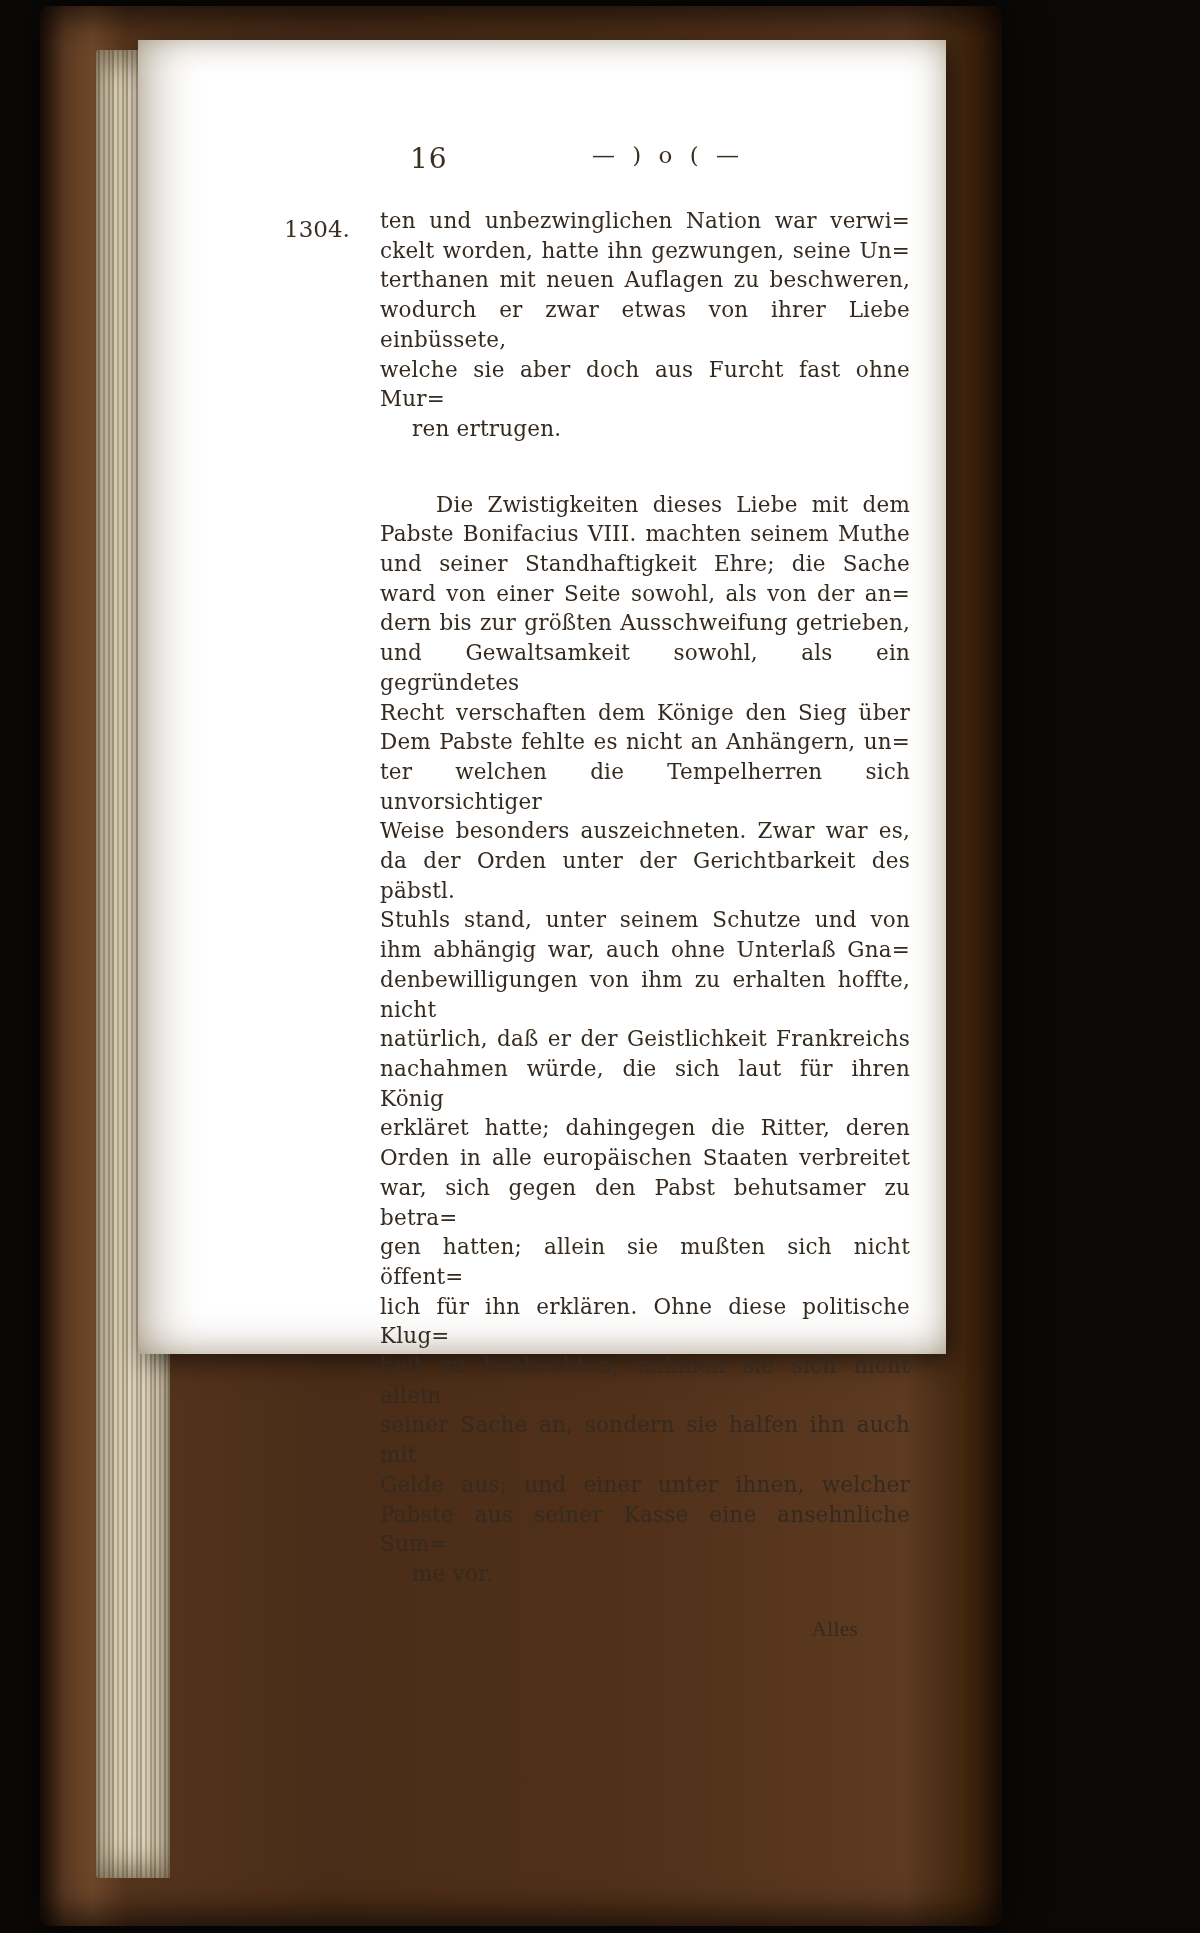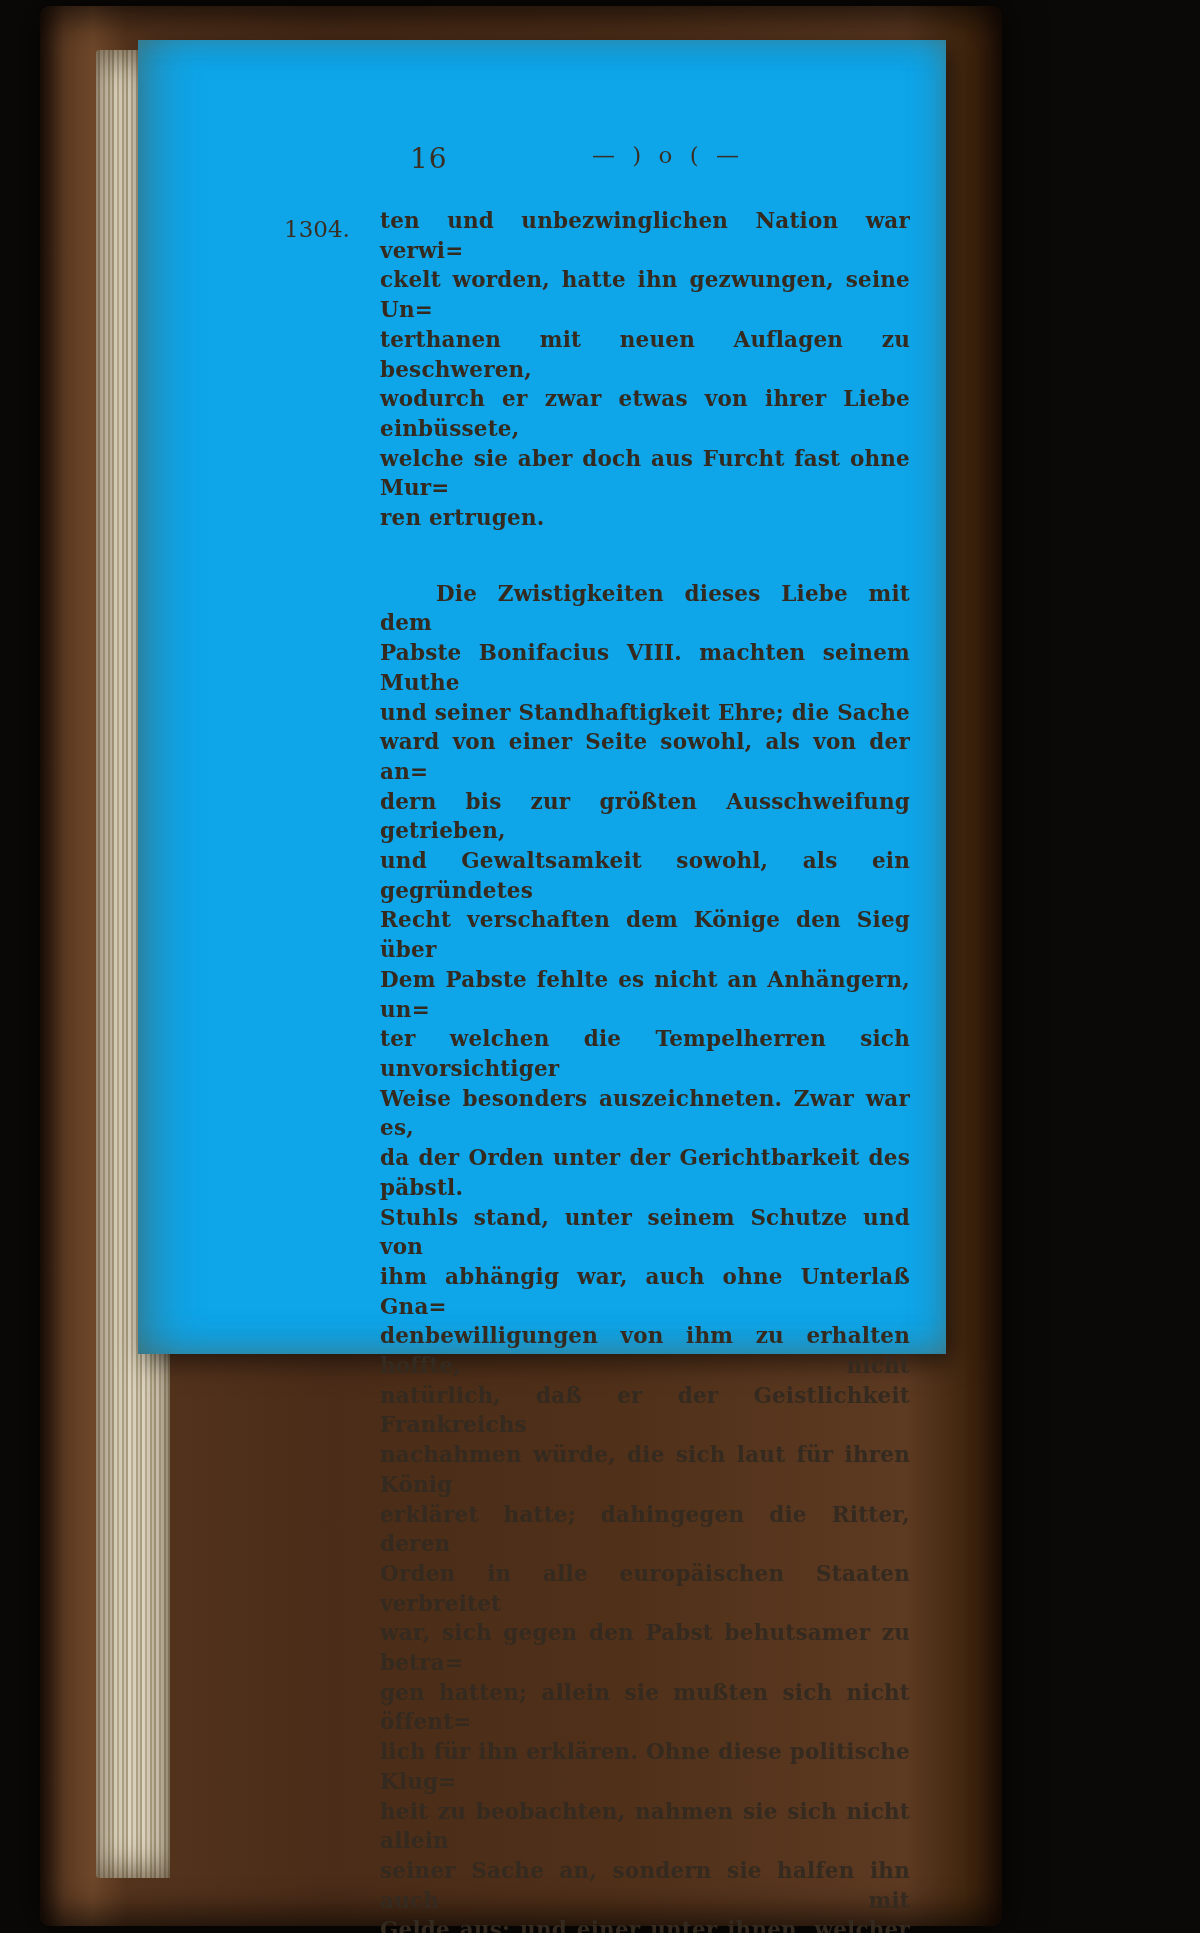--- a/index.html
+++ b/index.html
@@ -45,21 +45,21 @@
                 inset 0 -14px 26px rgba(60,40,20,.45);
   }
 
   
   .page {
     position: absolute;
     left: 138px; top: 40px;
     width: 808px; height: 1314px;
     background: radial-gradient(ellipse at 55% 35%,
       #efead c 0%, #eee9db 0%, #e8e2d2 55%, #ddd5c1 100%);
-    background-color: #0ea5e9;
+    background-color: #ffffff;
     box-shadow: inset 30px 0 52px -22px rgba(100,75,40,.5),
                 inset -18px 0 38px -18px rgba(110,90,55,.42),
                 inset 0 -22px 42px -24px rgba(110,90,55,.35),
                 inset 0 16px 36px -24px rgba(110,90,55,.3),
                 6px 8px 24px rgba(0,0,0,.55);
   }
 
   .pagenum {
     position: absolute;
     left: 272px; top: 102px;
@@ -90,23 +90,22 @@
     font-size: 21.5px;
     line-height: 29.7px;
     color: #342a1f;
     letter-spacing: 0.2px;
   }
   .para + .para { margin-top: 46px; }
   .line {
     text-align: justify;
     text-align-last: justify;
     white-space: normal;
-    font-weight: bold;
   }
-  .line.para-end { text-align-last: left; }
+  .line.para-end { text-align-last: left; margin-left: 32px; }
   .line.first-indent { text-indent: 56px; }
   .catchword {
     margin-top: 26px;
     text-align: right;
     padding-right: 52px;
     font-size: 21.5px;
     color: #342a1f;
     font-family: Liberation Serif, serif;
   }
 </style>

